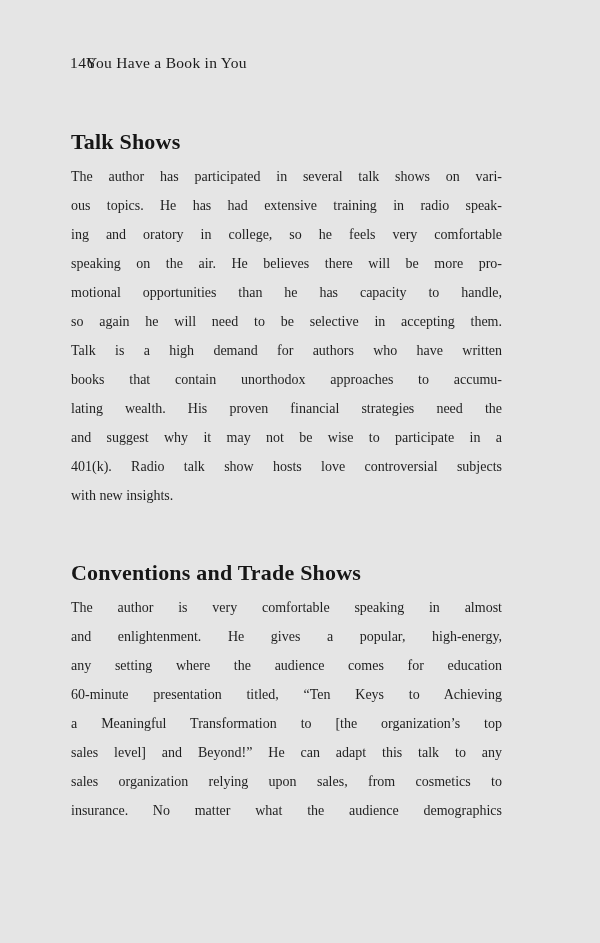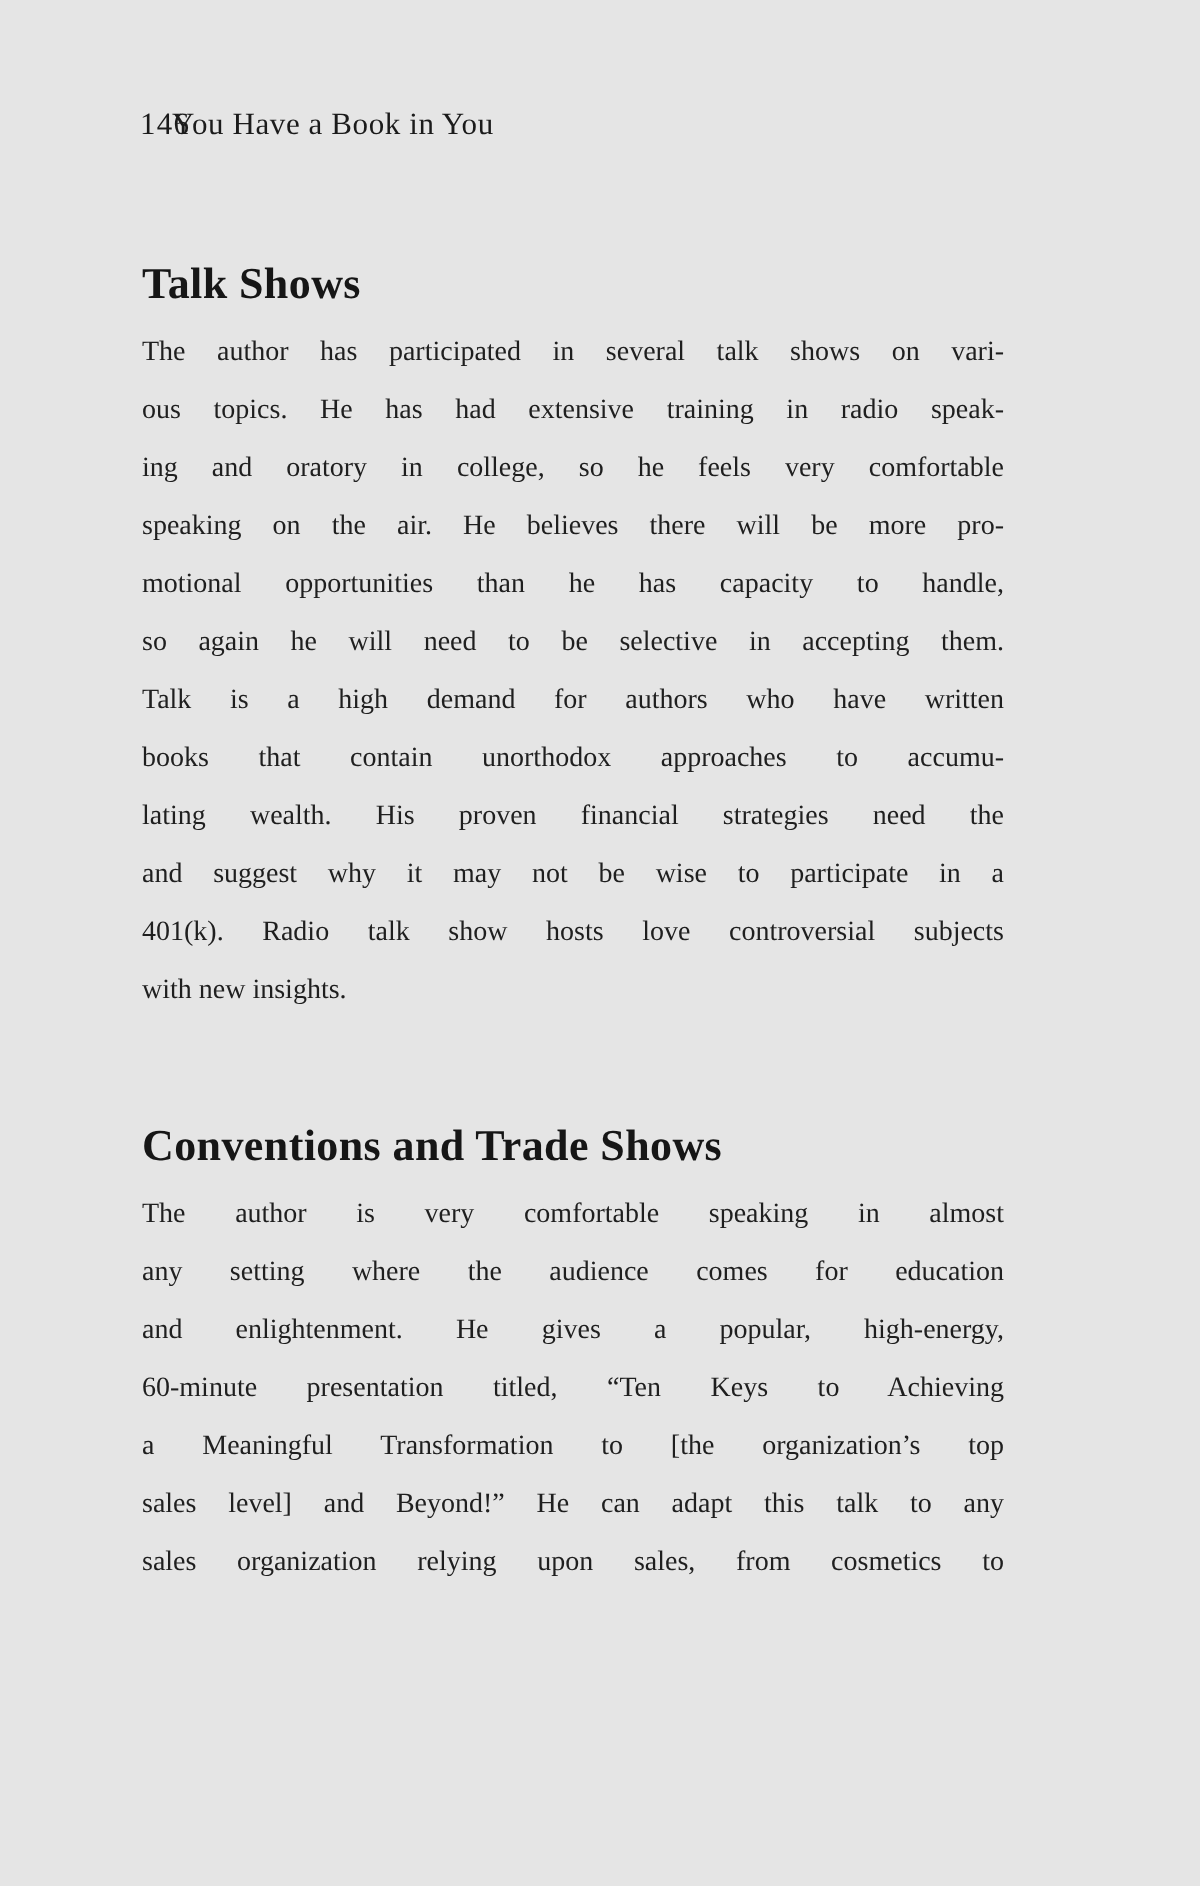--- a/index.html
+++ b/index.html
@@ -103,24 +103,25 @@
           <div class="line line-last">with new insights.</div>
         </div>
     </div>
 
     <div class="section-gap"></div>
 
     <div>
       <h2 class="section-heading">Conventions and Trade Shows</h2>
       <div class="body-lines">
           <div class="line">The author is very comfortable speaking in almost</div>
+          <div class="line">and enlightenment. He gives a popular, high-energy,</div>
           <div class="line">any setting where the audience comes for education</div>
-          <div class="line">and enlightenment. He gives a popular, high-energy,</div>
           <div class="line">60-minute presentation titled, “Ten Keys to Achieving</div>
           <div class="line">a Meaningful Transformation to [the organization’s top</div>
           <div class="line">sales level] and Beyond!” He can adapt this talk to any</div>
           <div class="line">sales organization relying upon sales, from cosmetics to</div>
+          <div class="line">insurance. No matter what the audience demographics</div>
         </div>
     </div>
 
   </div>
 
 </div>
 
 </body></html>

